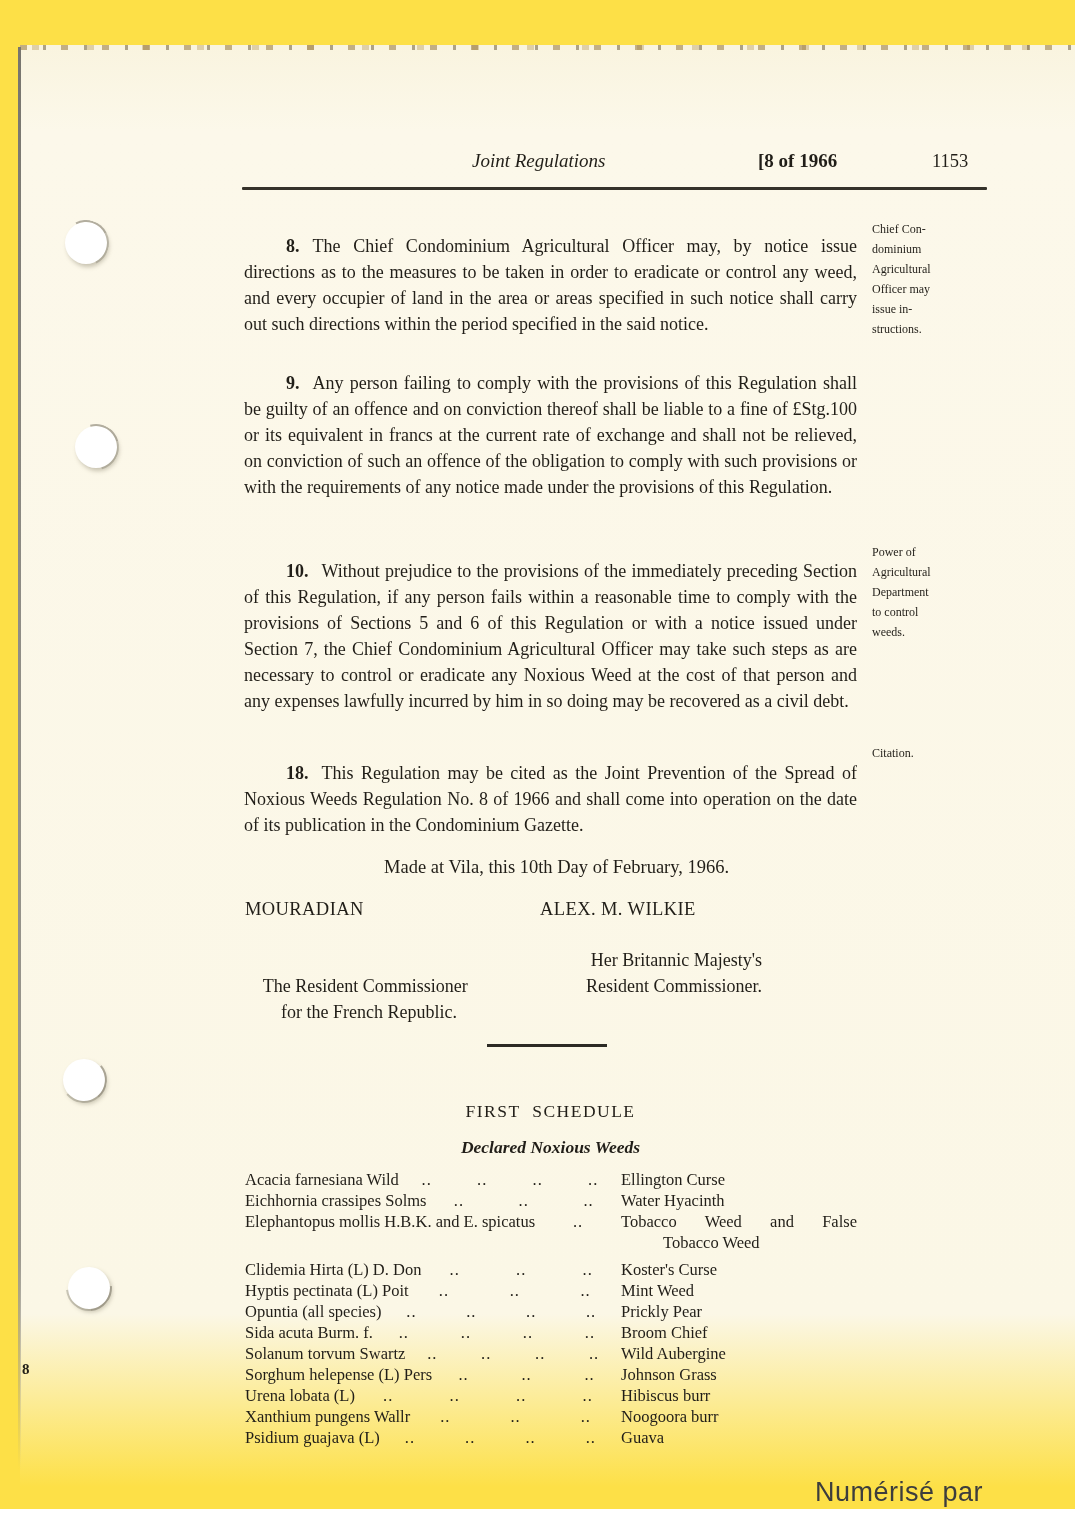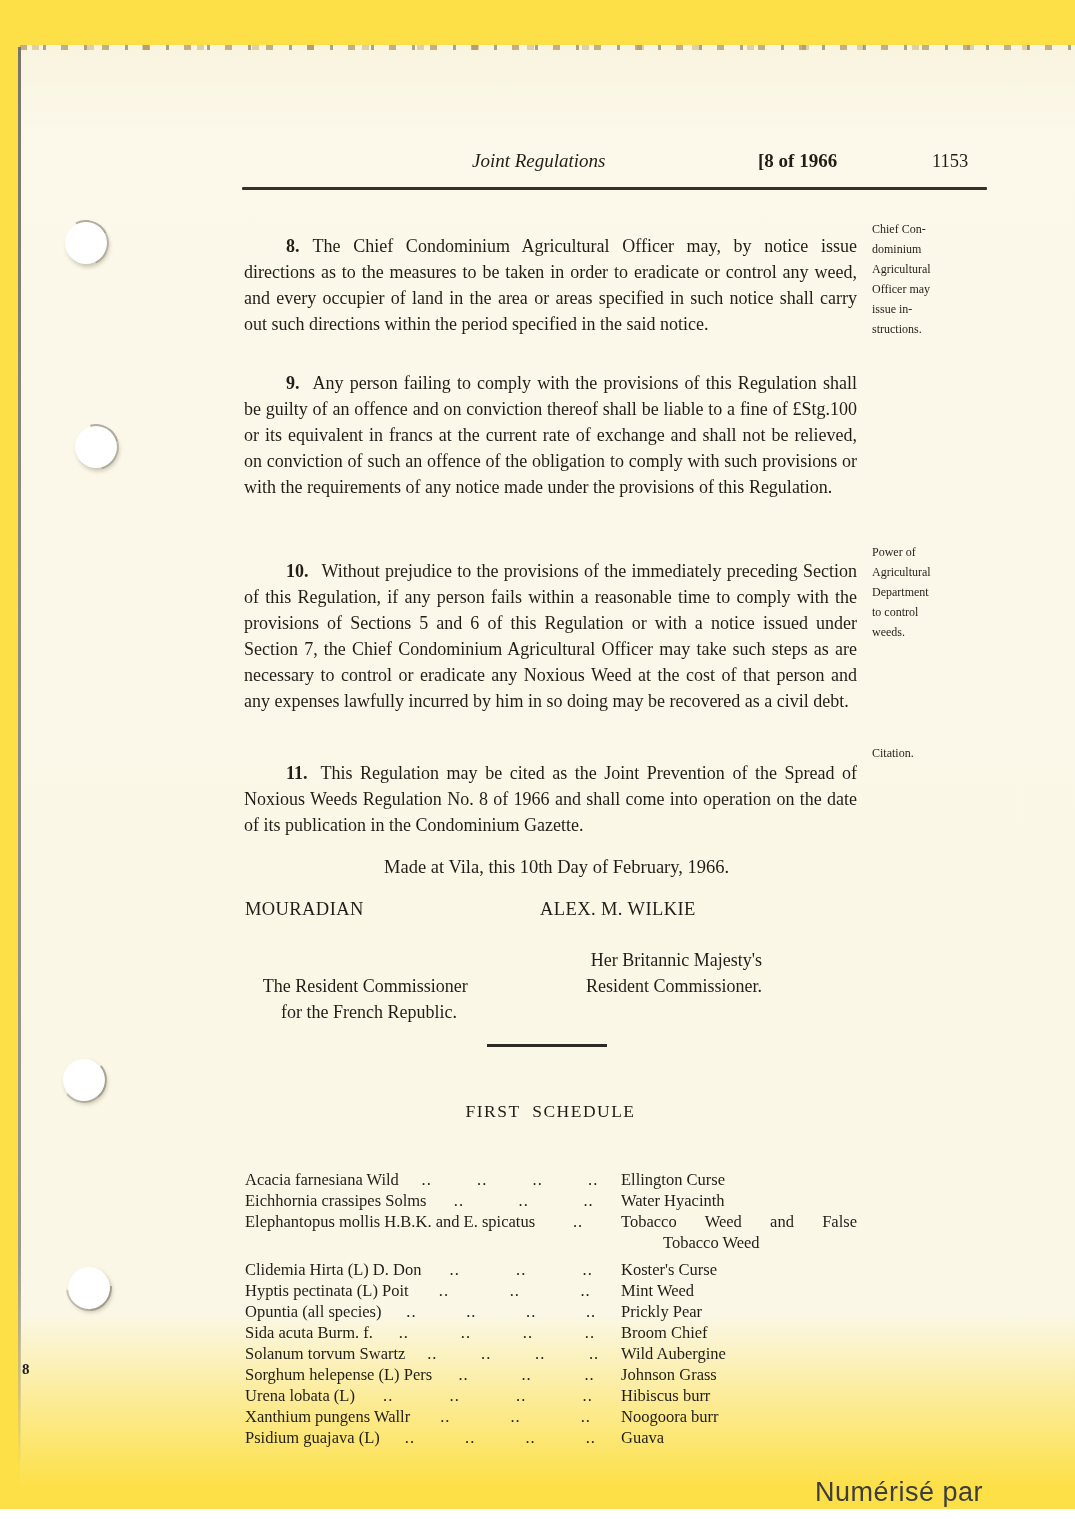--- a/index.html
+++ b/index.html
@@ -94,38 +94,39 @@
 
   <p class="para p9"><span class="pnum">9.</span><span>Any person failing to comply with the provisions of this Regulation shall be guilty of an offence and on conviction thereof shall be liable to a fine of £Stg.100 or its equivalent in francs at the current rate of exchange and shall not be relieved, on conviction of such an offence of the obligation to comply with such provisions or with the requirements of any notice made under the provisions of this Regulation.</span></p>
 
   <p class="para p10"><span class="pnum">10.</span><span>Without prejudice to the provisions of the immediately preceding Section of this Regulation, if any person fails within a reasonable time to comply with the provisions of Sections 5 and 6 of this Regulation or with a notice issued under Section 7, the Chief Condominium Agricultural Officer may take such steps as are necessary to control or eradicate any Noxious Weed at the cost of that person and any expenses lawfully incurred by him in so doing may be recovered as a civil debt.</span></p>
   <div class="mnote n10">Power of
 Agricultural
 Department
 to control
 weeds.</div>
 
-  <p class="para p11"><span class="pnum">11.</span><span>This Regulation may be cited as the Joint Prevention of the Spread of Noxious Weeds Regulation No. 8 of 1966 and shall come into operation on the date of its publication in the Condominium Gazette.</span></p>
+  <p class="para p11"><span class="pnum">18.</span><span>This Regulation may be cited as the Joint Prevention of the Spread of Noxious Weeds Regulation No. 8 of 1966 and shall come into operation on the date of its publication in the Condominium Gazette.</span></p>
   <div class="mnote n11">Citation.</div>
 
   <div class="made-at">Made at Vila, this 10th Day of February, 1966.</div>
 
   <div class="sig-names">
     <span>MOURADIAN</span>
     <span class="sig-name-right">ALEX.  M.  WILKIE</span>
   </div>
   <div class="sig-titles">
     <span>The Resident Commissioner
         for the French Republic.</span>
     <span class="sig-title-right">Her Britannic Majesty's
         Resident Commissioner.</span>
   </div>
 
   <div class="divider"></div>
   <div class="sched-head">FIRST SCHEDULE</div>
+  <div class="sched-sub">Declared Noxious Weeds</div>
 
   <div class="weed-list">
   <div class="wrow">
     <div class="wleft">
       <span class="latin">Acacia farnesiana Wild</span>
       <span class="dots">
             <span>..</span>
             <span>..</span>
             <span>..</span>
             <span>..</span>

